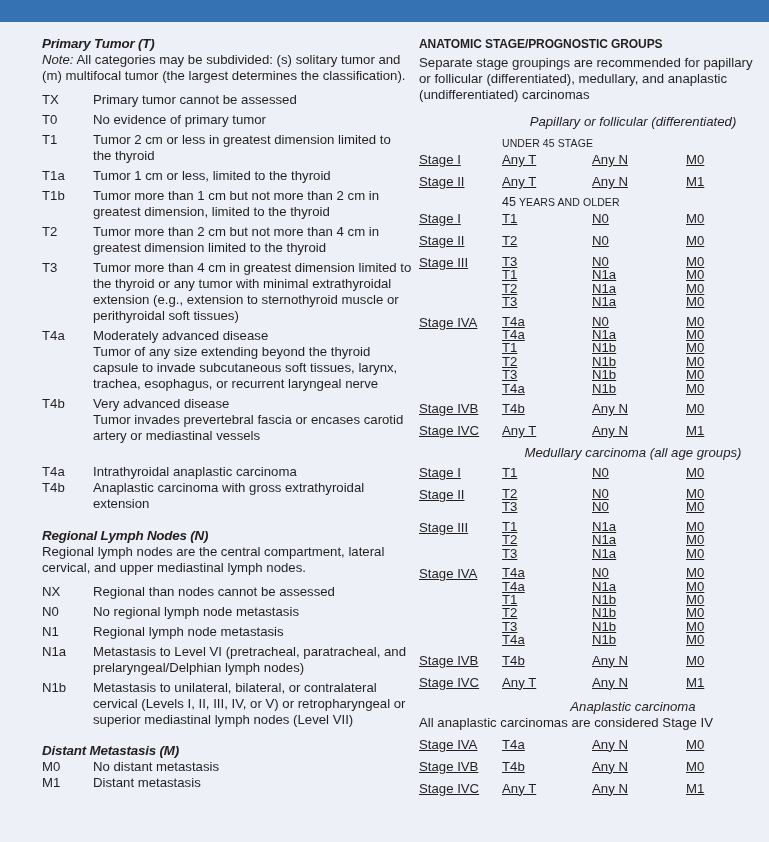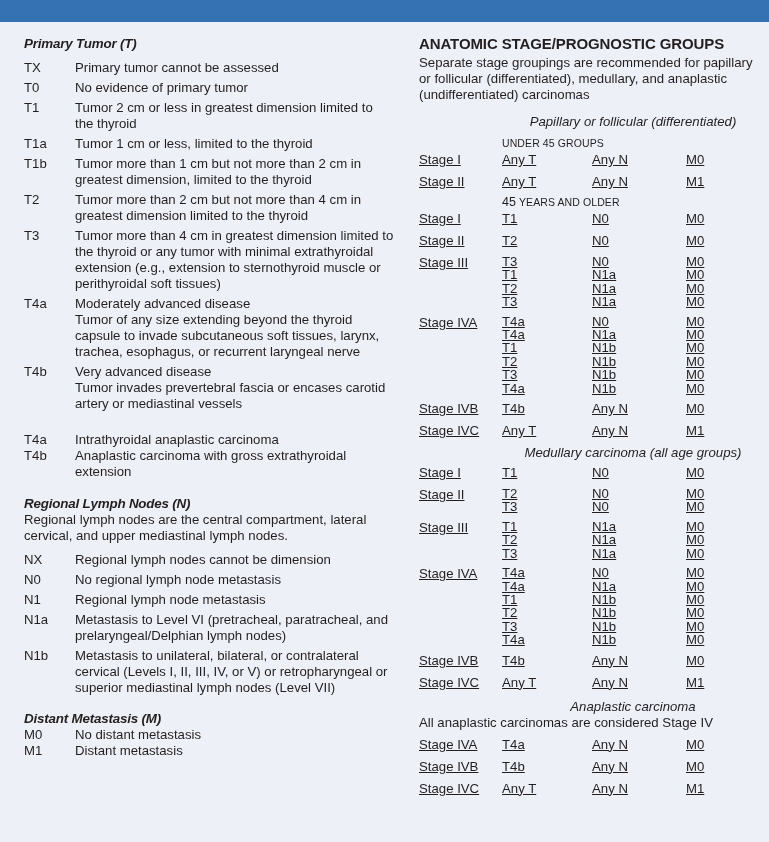--- a/index.html
+++ b/index.html
@@ -1,22 +1,22 @@
 <!DOCTYPE html>
 <html><head>
 <meta charset="utf-8">
 <style>
   * { box-sizing: border-box; margin: 0; padding: 0; }
   html, body { width: 769px; height: 842px; background: #edf0f7; overflow: hidden; }
   body { font-family: "Liberation Sans", sans-serif; color: #231f20; font-size: 13.2px; line-height: 16px; position: relative; }
   .topbar { position: absolute; left: 0; top: 0; width: 769px; height: 22px; background: #3572b4; }
-  .col-left { position: absolute; left: 24px; top: 36px; width: 370px; }
+  .col-left { position: absolute; left: 42px; top: 36px; width: 370px; }
   .col-right { position: absolute; left: 419px; top: 36px; width: 345px; }
   .sec-title { font-weight: bold; font-style: italic; font-size: 13.4px; letter-spacing: -0.2px; }
-  .right-title { font-weight: bold; font-size: 15px; letter-spacing: -0.1px; margin-bottom: 3px; }
+  .right-title { font-weight: bold; font-size: 12px; letter-spacing: -0.1px; margin-bottom: 3px; }
   .para { margin-bottom: 0; }
   .para em { font-style: italic; }
   .deflist { margin-top: 8px; }
   .def { display: flex; }
   .def .code { width: 51px; flex: none; }
   .def .desc { flex: 1; }
   .gap-s { height: 4px; }
   .gap-m { height: 16px; }
   .ital { font-style: italic; }
 
@@ -33,20 +33,21 @@
   .row.single .tr { line-height: 16px; }
   .ana-note { margin-bottom: 6px; }
 </style>
 </head>
 <body>
 
 <div class="topbar" style="background: rgb(53, 114, 180);"></div>
 
 <div class="col-left">
   <div class="sec-title">Primary Tumor (T)</div>
+  <div class="para"><em>Note:</em><span> All categories may be subdivided: (s) solitary tumor and (m) multifocal tumor (the largest determines the classification).</span></div>
 
   <div class="deflist" id="pt-list">
       <div class="def">
         <div class="code">TX</div>
         <div class="desc">
           <div>Primary tumor cannot be assessed</div>
         </div>
       </div>
       <div class="gap-s"></div>
       <div class="def">
@@ -125,21 +126,21 @@
       </div>
     </div>
 
   <div class="gap-m"></div>
   <div class="sec-title">Regional Lymph Nodes (N)</div>
   <div class="para">Regional lymph nodes are the central compartment, lateral cervical, and upper mediastinal lymph nodes.</div>
   <div class="deflist" id="n-list">
       <div class="def">
         <div class="code">NX</div>
         <div class="desc">
-          <div>Regional lymph nodes cannot be dimension</div>
+          <div>Regional than nodes cannot be assessed</div>
         </div>
       </div>
       <div class="gap-s"></div>
       <div class="def">
         <div class="code">N0</div>
         <div class="desc">
           <div>No regional lymph node metastasis</div>
         </div>
       </div>
       <div class="gap-s"></div>
@@ -182,21 +183,21 @@
         </div>
       </div>
     </div>
 </div>
 
 <div class="col-right">
   <div class="right-title">ANATOMIC STAGE/PROGNOSTIC GROUPS</div>
   <div class="para">Separate stage groupings are recommended for papillary or follicular (differentiated), medullary, and anaplastic (undifferentiated) carcinomas</div>
 
   <div class="subhead-it">Papillary or follicular (differentiated)</div>
-  <div class="smallcaps"><span>UNDER 45</span><span> GROUPS</span></div>
+  <div class="smallcaps"><span>UNDER 45</span><span> STAGE</span></div>
   <div id="pap-under">
       <div class="row single">
         <div class="stage">Stage I</div>
         <div class="cells">
           <div class="tr">
             <span>Any T</span>
             <span>Any N</span>
             <span>M0</span>
           </div>
         </div>

